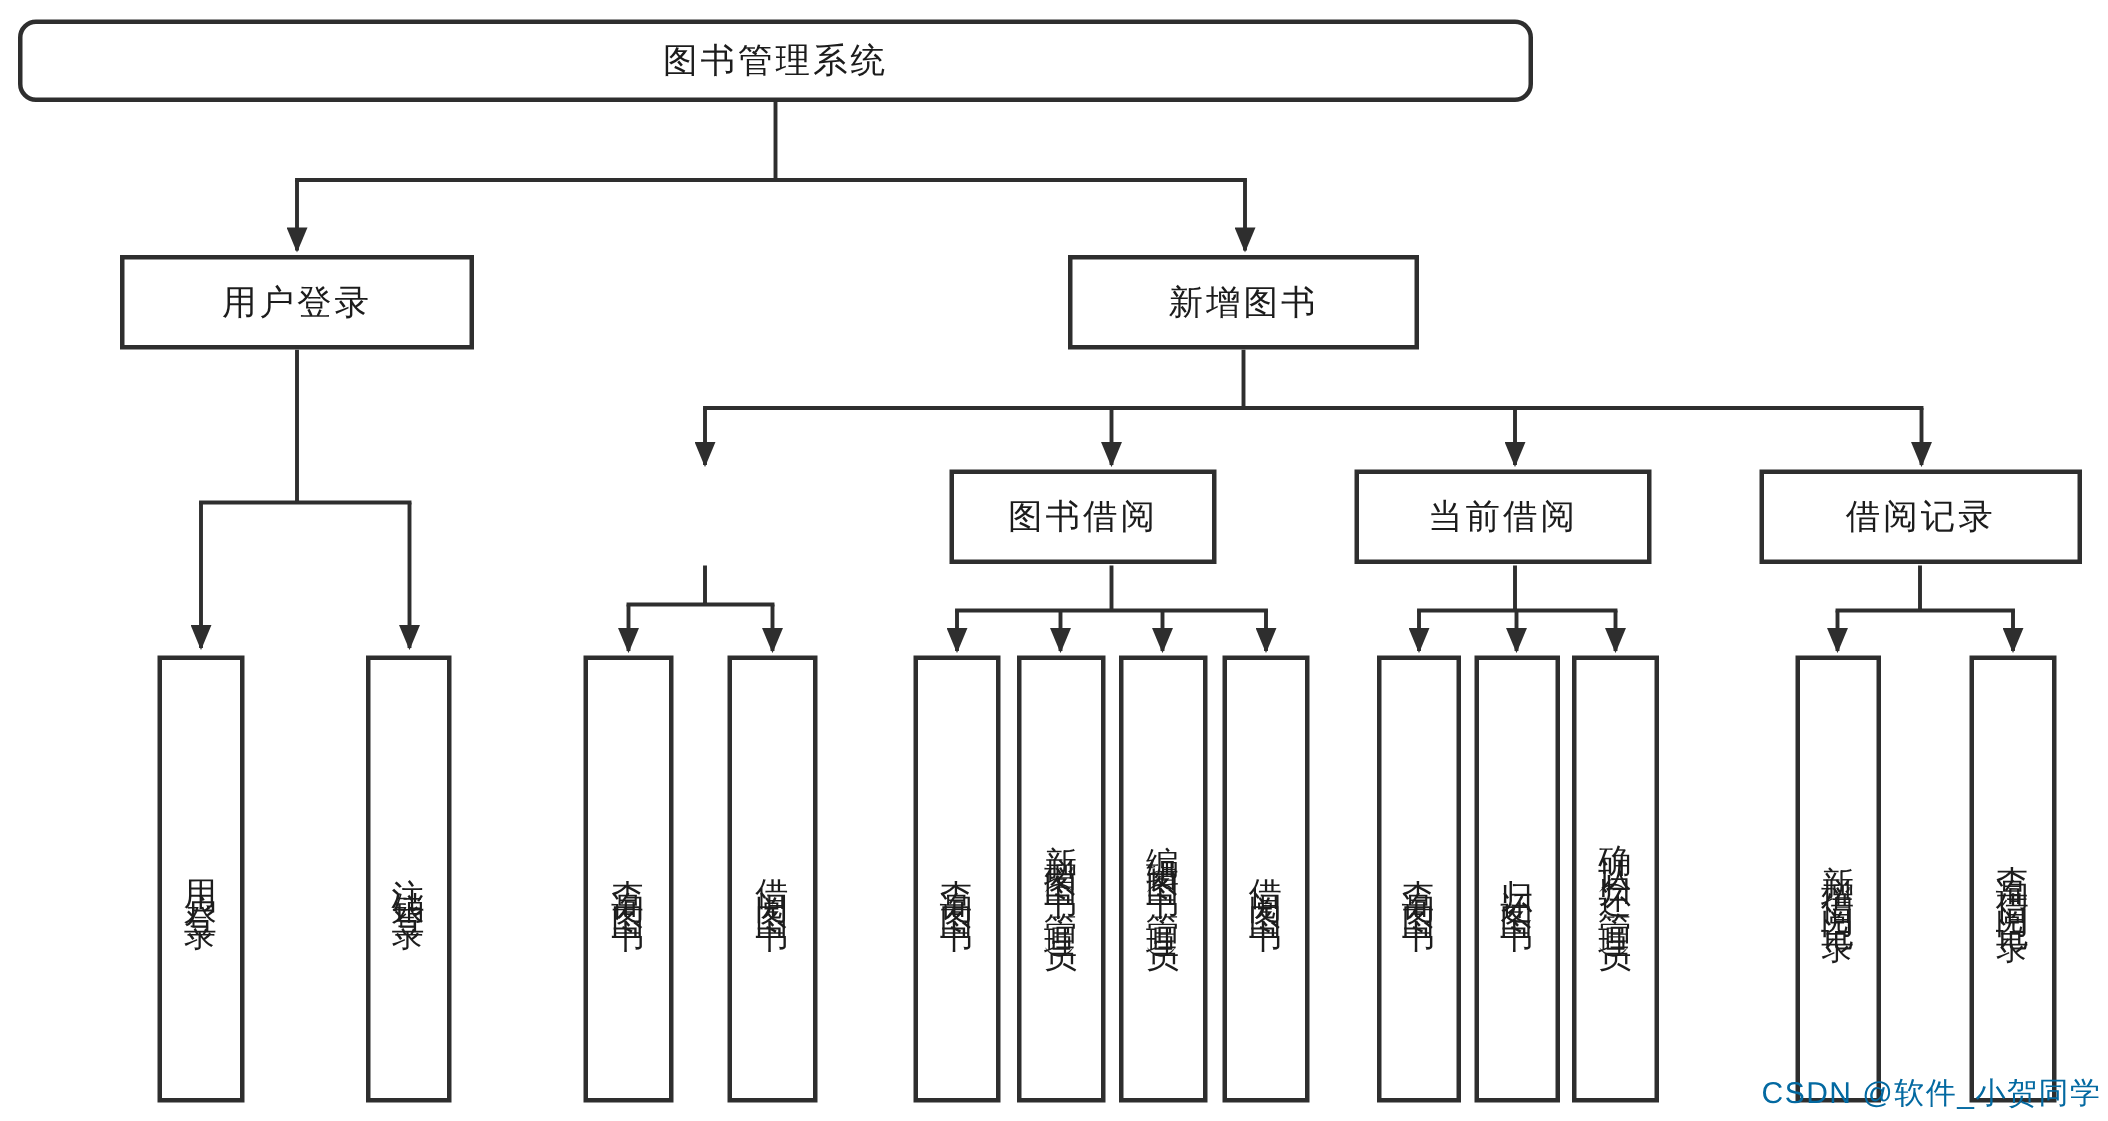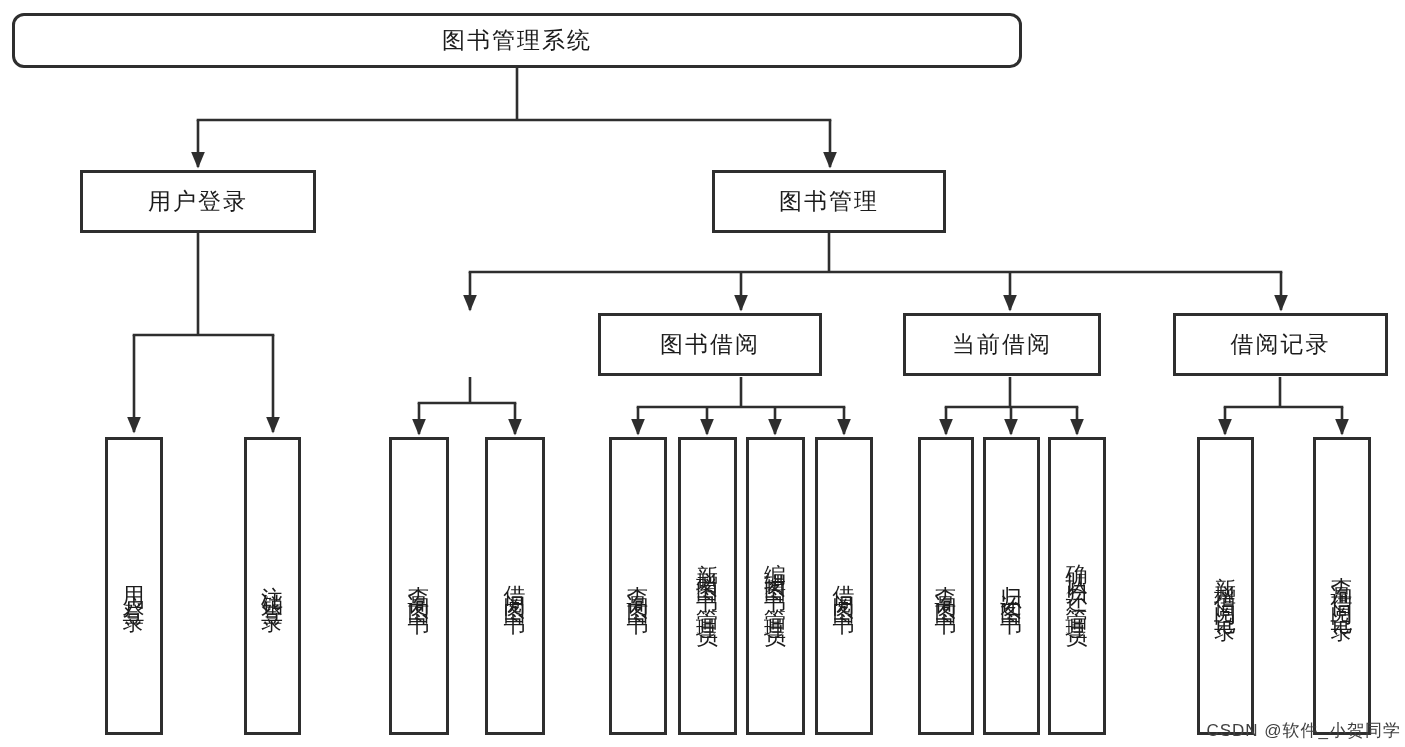--- a/index.html
+++ b/index.html
@@ -30,22 +30,22 @@
   .v-node .lbl {
     writing-mode: vertical-rl;
     text-orientation: mixed;
     font-size: 22px;
     letter-spacing: 9px;
     line-height: 1.05;
   }
   #watermark {
     position: absolute;
     right: 4px; bottom: 5px;
-    font-size: 17px;
-    color: #404040;
+    font-size: 20px;
+    color: #0369a1;
     letter-spacing: 1px;
     z-index: 5;
     white-space: nowrap;
     text-align: right;
   }
 </style>
 </head>
 <body>
 
 <div id="stage">
@@ -102,24 +102,24 @@
   </svg>
 
   <div class="node h-node" style="left:12px; top:13px; width:1010px; height:55px;border-radius:12px;">
     <span class="lbl">图书管理系统</span>
   </div>
 
   <div class="node h-node" style="left:80px; top:170px; width:236px; height:63px;">
     <span class="lbl">用户登录</span>
   </div>
   <div class="node h-node" style="left:712px; top:170px; width:234px; height:63px;">
-    <span class="lbl">图书管理</span>
+    <span class="lbl">新增图书</span>
   </div>
 
-  <div class="node h-node" style="left:598px; top:313px; width:224px; height:63px;">
+  <div class="node h-node" style="left:633px; top:313px; width:178px; height:63px;">
     <span class="lbl">图书借阅</span>
   </div>
   <div class="node h-node" style="left:903px; top:313px; width:198px; height:63px;">
     <span class="lbl">当前借阅</span>
   </div>
   <div class="node h-node" style="left:1173px; top:313px; width:215px; height:63px;">
     <span class="lbl">借阅记录</span>
   </div>
 
   <div class="node v-node" style="left:105px; top:437px; width:58px; height:298px;">

